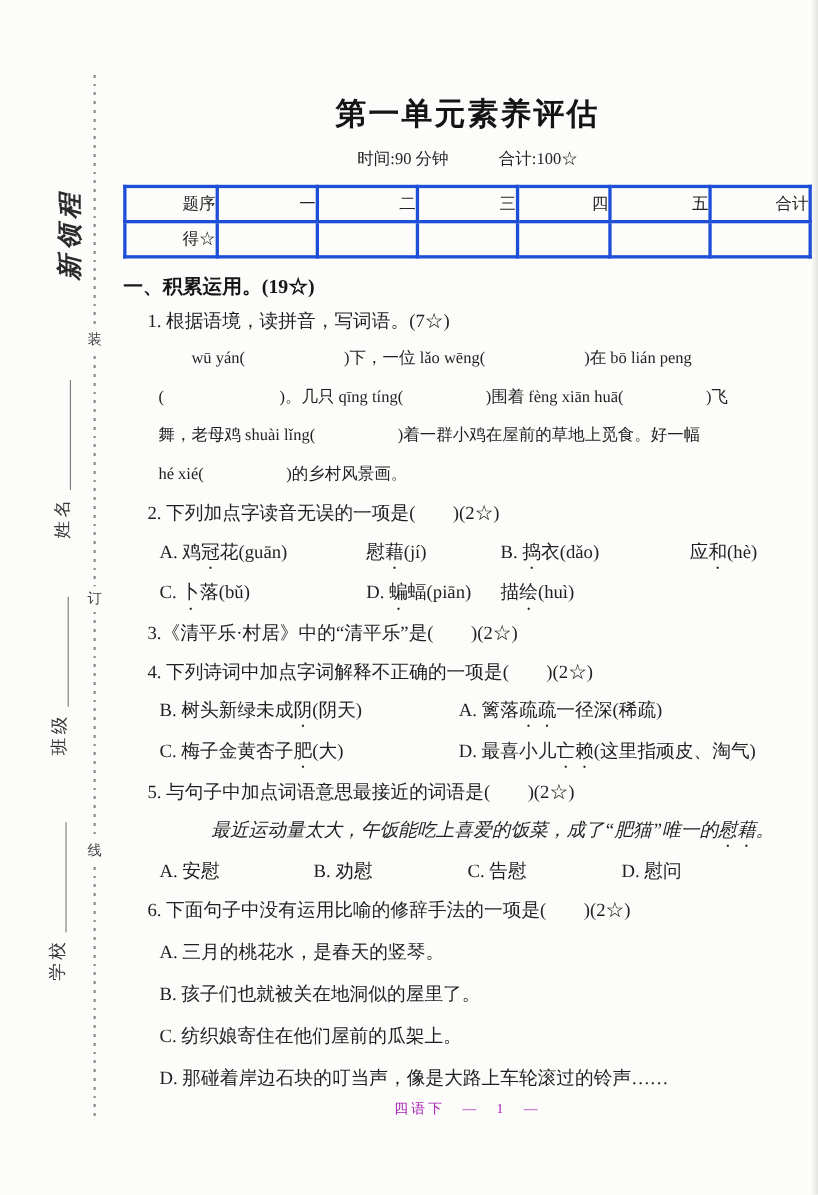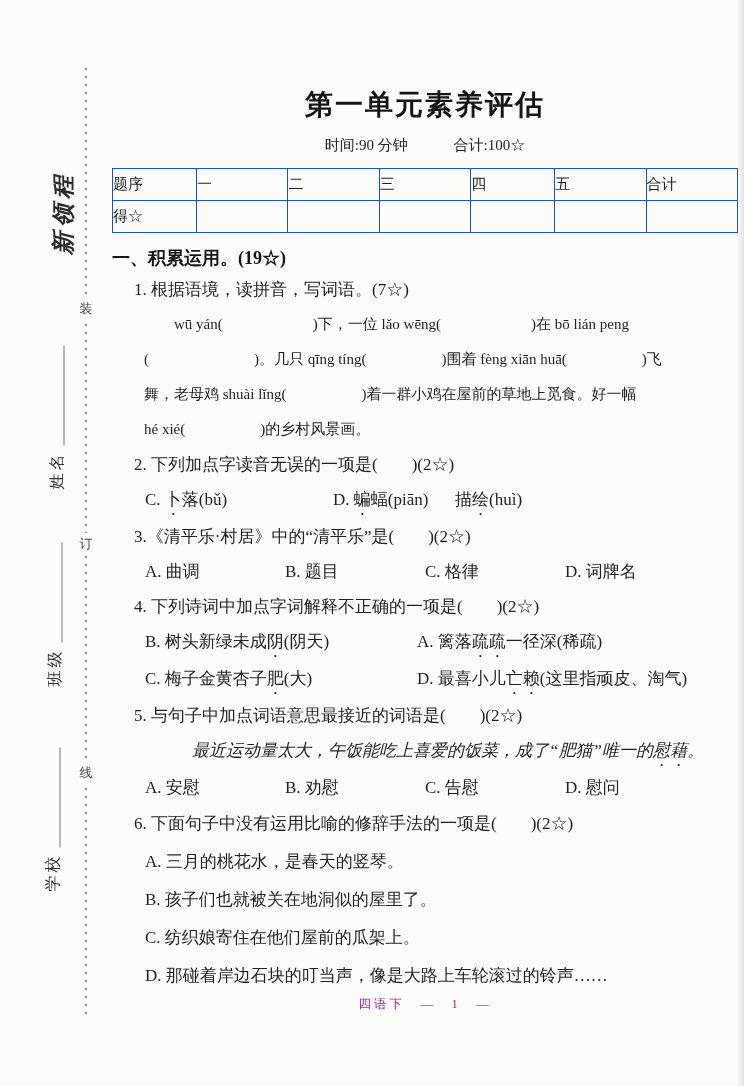--- a/index.html
+++ b/index.html
@@ -50,21 +50,21 @@
     font-size:28px; line-height:38px; font-weight:700; letter-spacing:2px; color:#141414;
   }
   .subtitle { margin-top:10px; text-align:center; font-size:15px; line-height:22px; color:#222; }
   .subtitle span + span { margin-left:42px; }
 
   table.score {
     margin-top:12px; width:100%; border-collapse:collapse;
     border:1.6px solid #3a3a3a; table-layout:fixed;
   }
   table.score td {
-    border:1px solid #1d4ed8; text-align:left;
+    border:3px solid #1d4ed8; text-align:right;
     font-size:15px; height:32px; color:#222;
   }
   col.c0 { width:84px; } col.c4 { width:84px; }
 
   .section-heading { margin-top:12px; font-size:18px; line-height:27px; font-weight:700; color:#161616; }
 
   .line { font-size:17px; line-height:35px; white-space:nowrap; }
   .stem { padding-left:22px; }
   .pinyin-line { padding-left:32px; font-family:Liberation Serif, serif; font-size:15px; }
   .pinyin-first { padding-left:62px; }
@@ -159,34 +159,34 @@
       <div class="line stem">1. 根据语境，读拼音，写词语。(7☆)</div>
       <div class="line pinyin-line pinyin-first">wū yán(　　　　　　)下，一位 lǎo wēng(　　　　　　)在 bō lián peng</div>
       <div class="line pinyin-line">(　　　　　　　)。几只 qīng tíng(　　　　　)围着 fèng xiān huā(　　　　　)飞</div>
       <div class="line pinyin-line">舞，老母鸡 shuài lǐng(　　　　　)着一群小鸡在屋前的草地上觅食。好一幅</div>
       <div class="line pinyin-line">hé xié(　　　　　)的乡村风景画。</div>
     </div>
 
     <div>
       <div class="line stem">2. 下列加点字读音无误的一项是(　　)(2☆)</div>
       <div class="opt-grid grid-q2">
+        <span class="line"><span>A. 鸡</span><span class="em">冠</span><span>花(guān)</span></span>
+        <span class="line"><span>慰</span><span class="em">藉</span><span>(jí)</span></span>
+        <span class="line"><span>B. </span><span class="em">捣</span><span>衣(dǎo)</span></span>
+        <span class="line"><span>应</span><span class="em">和</span><span>(hè)</span></span>
+      </div>
+      <div class="opt-grid grid-q2">
         <span class="line"><span>C. </span><span class="em">卜</span><span>落(bǔ)</span></span>
         <span class="line"><span>D. </span><span class="em">蝙</span><span>蝠(piān)</span></span>
         <span class="line"><span>描</span><span class="em">绘</span><span>(huì)</span></span>
       </div>
     </div>
 
     <div>
       <div class="line stem">3.《清平乐·村居》中的“清平乐”是(　　)(2☆)</div>
-      <div class="opt-grid grid-4">
-        <span class="line">A. 曲调</span>
-        <span class="line">B. 题目</span>
-        <span class="line">C. 格律</span>
-        <span class="line">D. 词牌名</span>
-      </div>
     </div>
 
     <div>
       <div class="line stem">4. 下列诗词中加点字词解释不正确的一项是(　　)(2☆)</div>
       <div class="opt-grid grid-q4">
         <span class="line"><span>B. 树头新绿未成</span><span class="em">阴</span><span>(阴天)</span></span>
         <span class="line"><span>A. 篱落</span><span class="em">疏疏</span><span>一径深(稀疏)</span></span>
       </div>
       <div class="opt-grid grid-q4">
         <span class="line"><span>C. 梅子金黄杏子</span><span class="em">肥</span><span>(大)</span></span>

